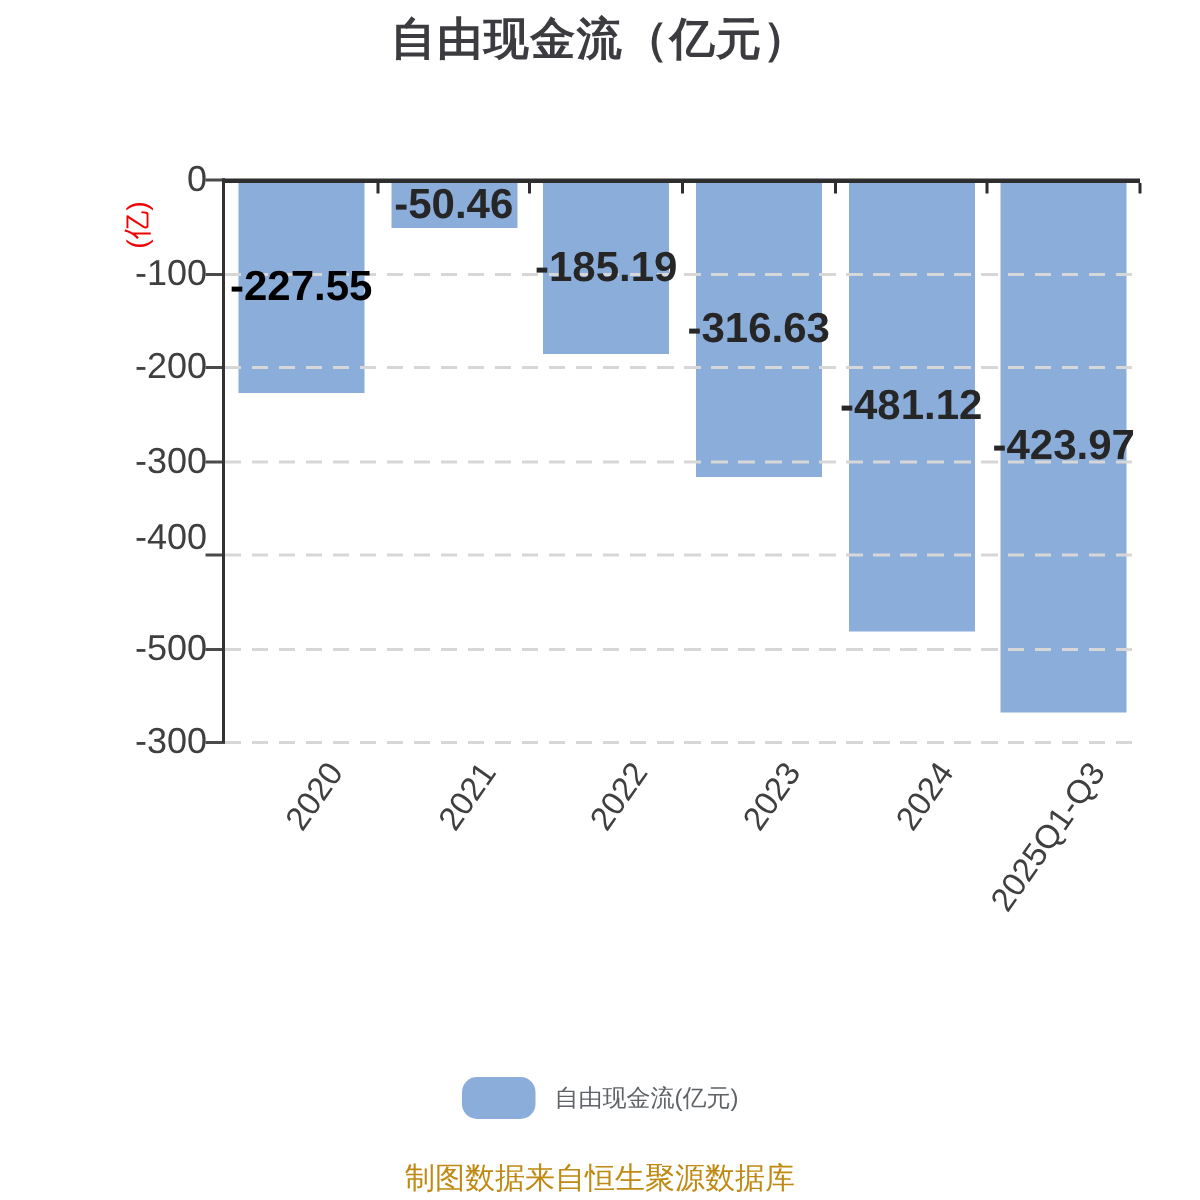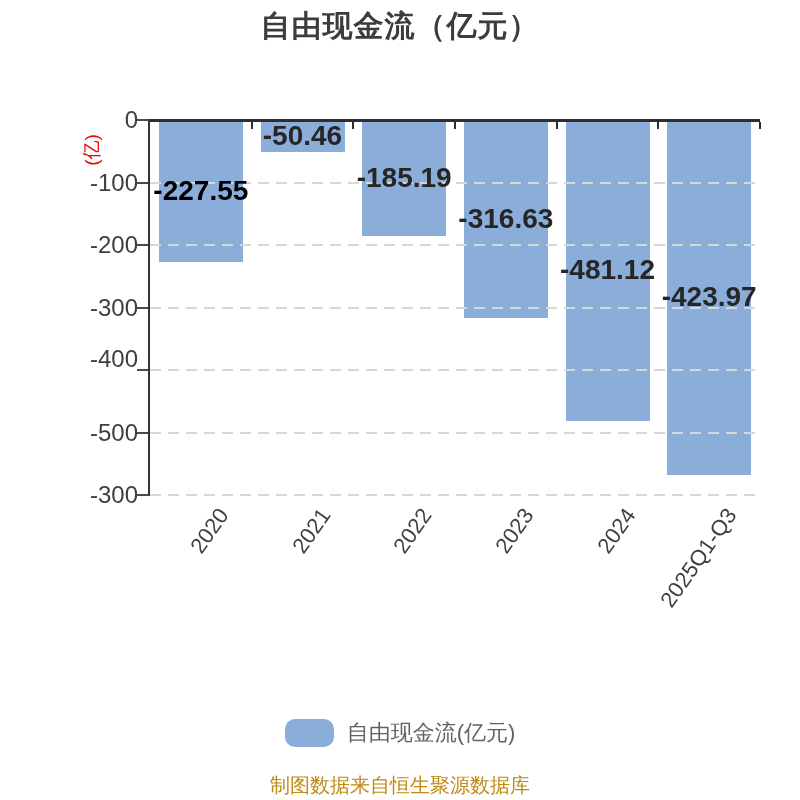--- a/index.html
+++ b/index.html
@@ -35,21 +35,21 @@
   }
   .x-label{
     position:absolute;font-size:22px;color:#3f3f3f;white-space:nowrap;line-height:24px;
     transform-origin:100% 0;transform:rotate(-55deg);z-index:2;
   }
   .legend{
     position:absolute;top:718px;left:0;width:100%;
     display:flex;justify-content:center;align-items:center;gap:13px;
   }
   .legend-swatch{width:49px;height:28px;border-radius:10px;background:#8badda;}
-  .legend-label{font-size:22px;color:#5f6367;}
+  .legend-label{font-size:16px;color:#5f6367;}
   .footer-note{
     position:absolute;top:772px;left:0;width:100%;text-align:center;
     font-size:20px;font-weight:normal;color:#bf8a13;
   }
 </style>
 </head>
 <body>
 
 <div class="canvas">
   <div class="chart-title">自由现金流（亿元）</div>

